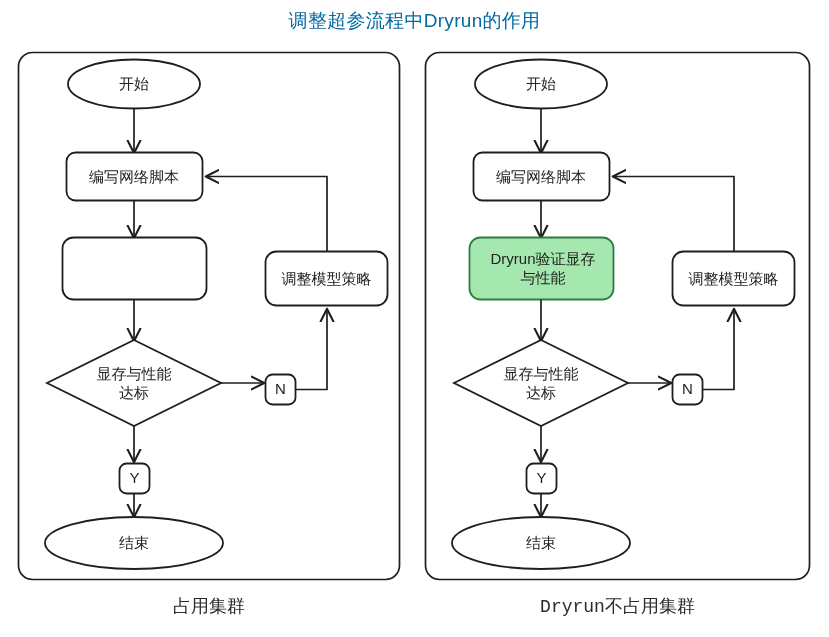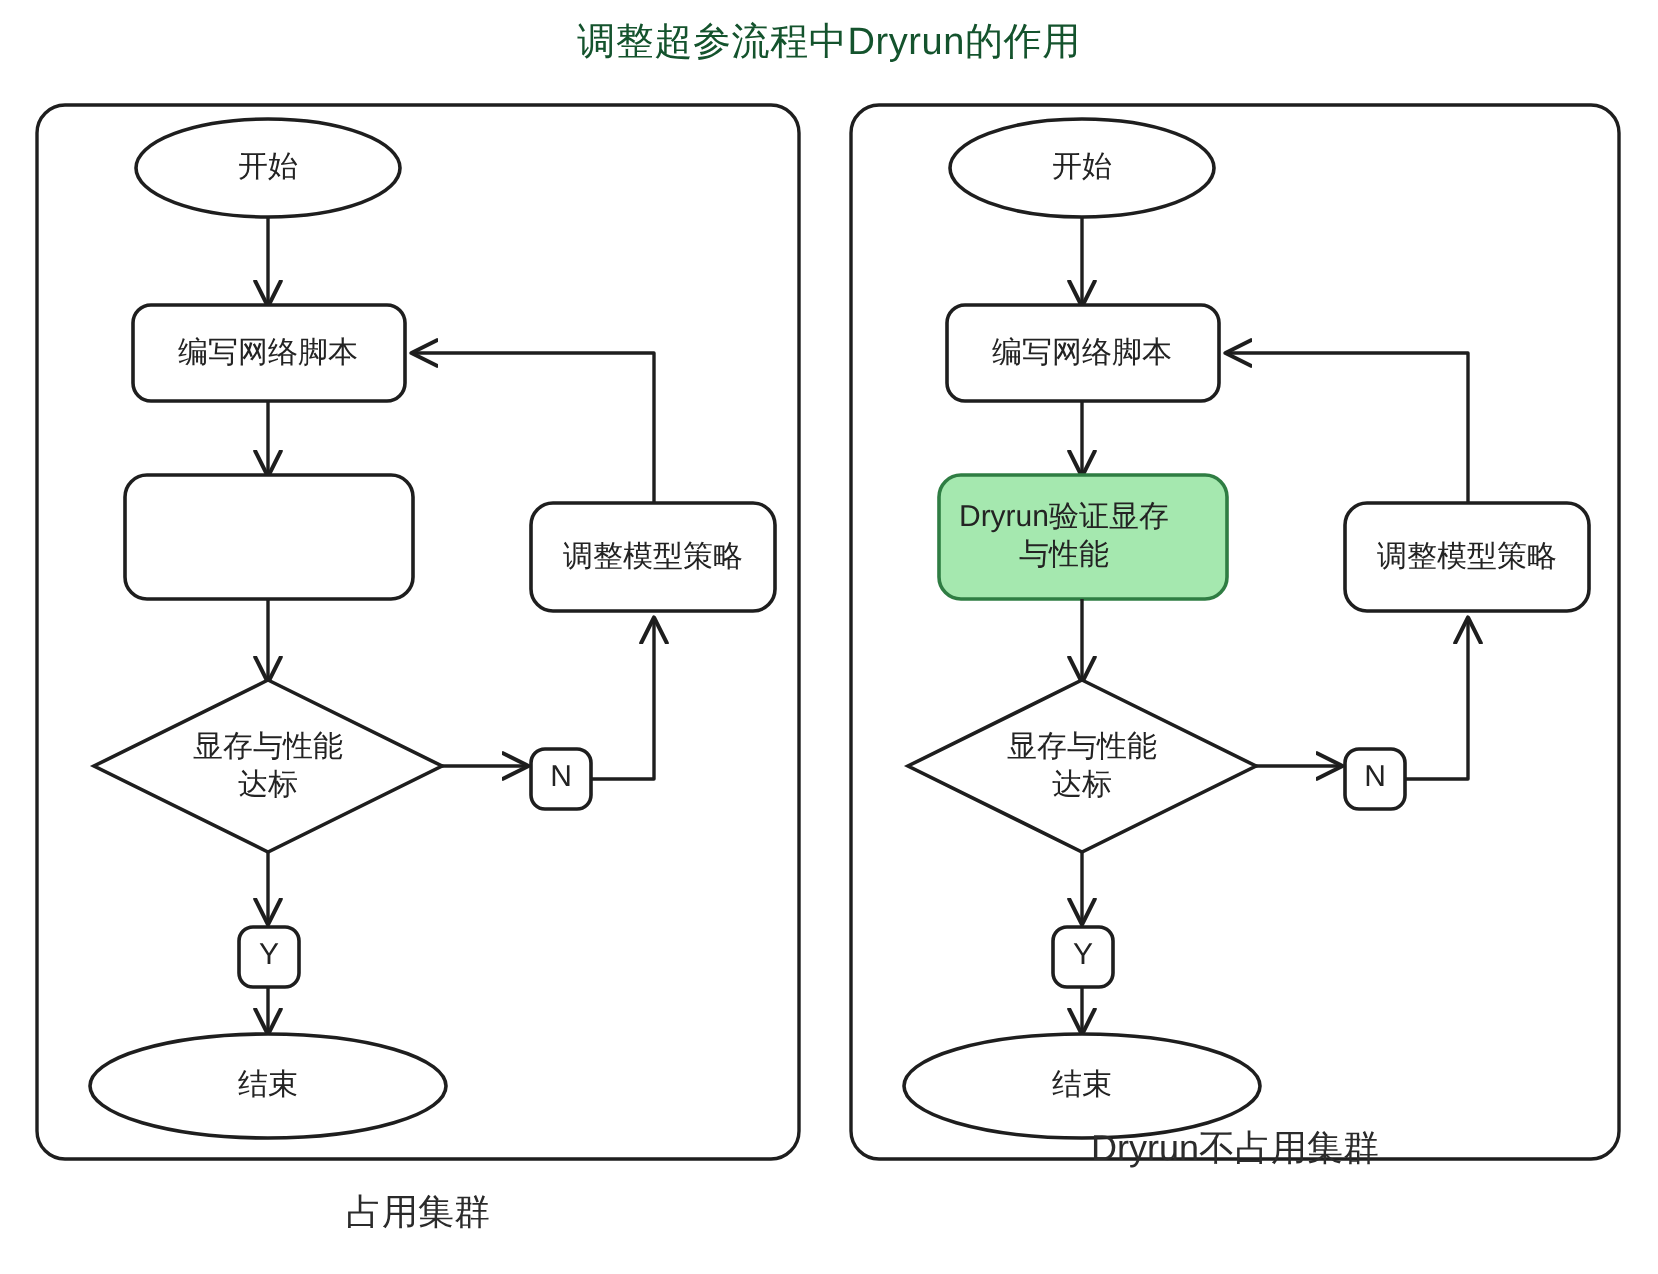--- a/index.html
+++ b/index.html
@@ -23,33 +23,33 @@
     width: 829px;
     height: 637px;
   }
   #diagram-title {
     position: absolute;
     left: 0;
     top: 8px;
     width: 829px;
     text-align: center;
     font-size: 19px;
-    color: #14532d;
+    color: #0369a1;
     letter-spacing: 0.3px;
     white-space: nowrap;
   }
   .panel-caption {
     position: absolute;
     font-size: 18px;
     color: #2b2b2b;
     text-align: center;
     white-space: nowrap;
   }
   #caption-left  { left: 18px;  top: 594px; width: 382px; font-family: Liberation Serif, serif; }
-  #caption-right { left: 425px; top: 562px; width: 385px; }
+  #caption-right { left: 425px; top: 594px; width: 385px; font-family: Liberation Mono, monospace; }
 
   svg#flow { position: absolute; left: 0; top: 0; }
 
   
   .node-label {
     position: absolute;
     text-align: center;
     font-size: 15px;
     line-height: 19px;
     color: #232323;
@@ -152,21 +152,21 @@
   <div class="node-label" style="left:265px; top:269px; width:123px;">调整模型策略</div>
 
   <div class="node-label letter" style="left:119px; top:463px; width:31px;">Y</div>
 
   <div class="node-label" style="left:45px; top:533px; width:178px;">结束</div>
 
   <div class="node-label" style="left:475px; top:74px; width:132px;">开始</div>
 
   <div class="node-label" style="left:473px; top:167px; width:136px;">编写网络脚本</div>
 
-  <div class="node-label" style="left:469px; top:249px; width:126px;">Dryrun验证显存
+  <div class="node-label" style="left:480px; top:249px; width:126px;">Dryrun验证显存
 与性能</div>
 
   <div class="node-label" style="left:469px; top:364px; width:144px;">显存与性能
 达标</div>
 
   <div class="node-label letter" style="left:672px; top:374px; width:31px;">N</div>
 
   <div class="node-label" style="left:672px; top:269px; width:123px;">调整模型策略</div>
 
   <div class="node-label letter" style="left:526px; top:463px; width:31px;">Y</div>

